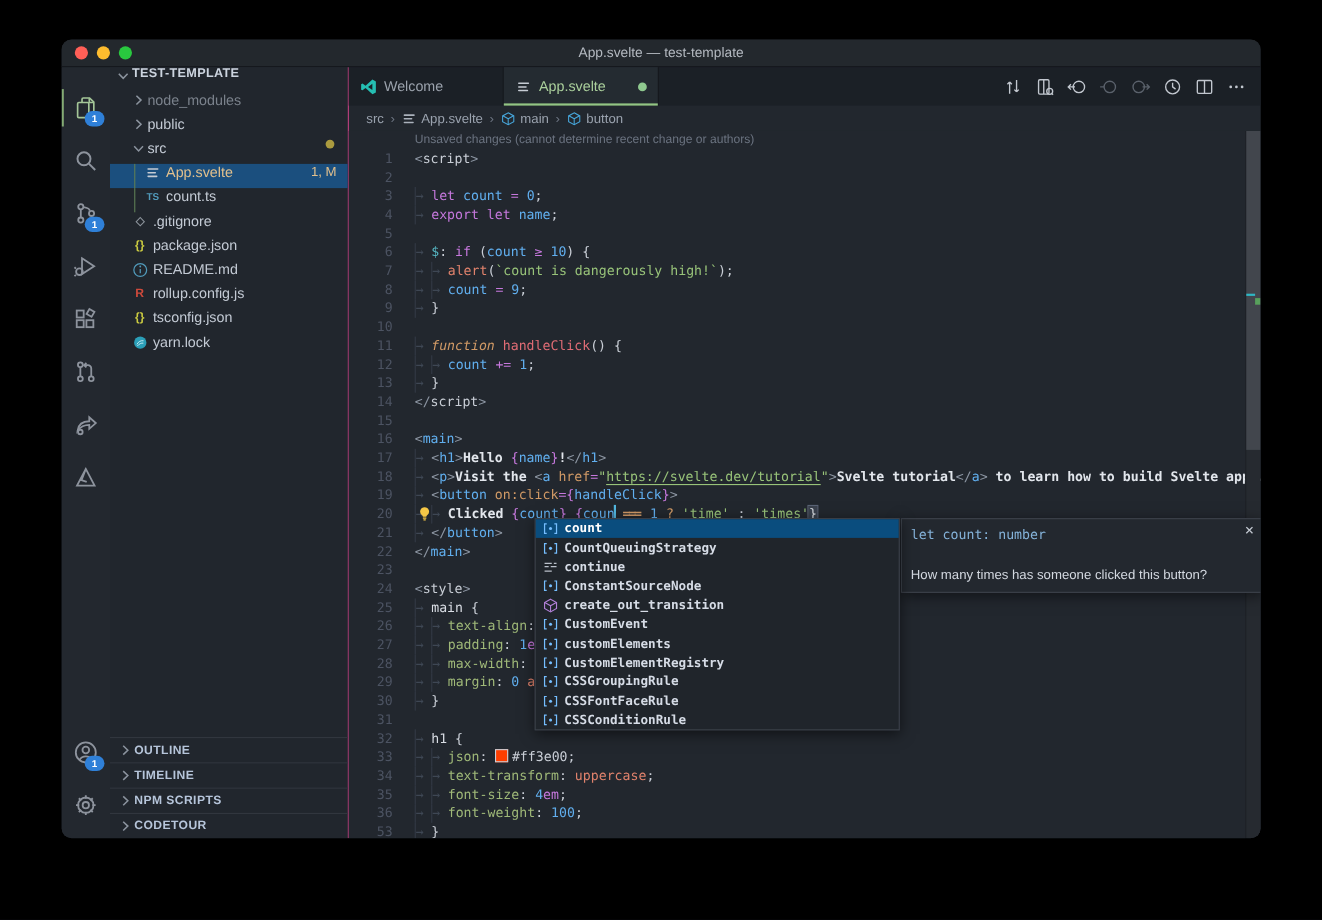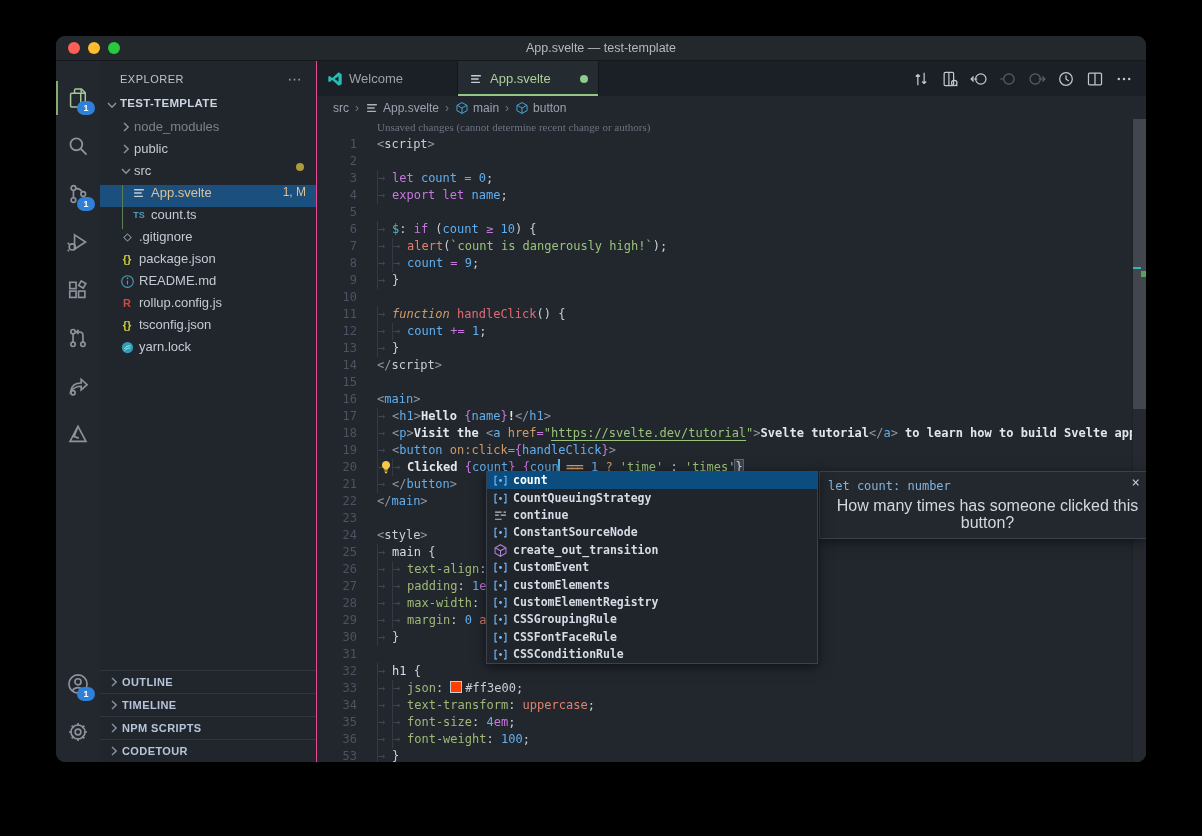--- a/index.html
+++ b/index.html
@@ -60,21 +60,21 @@
   .bc-sep{color:#6e7683;margin:0 1px;}
   .bc-item{display:flex;align-items:center;gap:4px;cursor:pointer;}
   .bc-icn{display:flex;align-items:center;color:#47a7dc;}
   .bc-icn.gray{color:#aab1bb;}
   
   .editor{flex:1;position:relative;overflow:hidden;background:#22272e;
     font-family:"DejaVu Sans Mono",monospace;font-size:12px;line-height:17px;}
   .cl{display:flex;height:17px;position:relative;white-space:pre;}
   .ln{width:40px;text-align:right;color:#4c5362;flex:none;user-select:none;}
   .ct{padding-left:20px;white-space:pre;}
-  .cl.blame .ct{color:#6b7380;font-family:Liberation Serif, serif;font-size:11px;}
+  .cl.blame .ct{color:#6b7380;font-family:Liberation Sans, sans-serif;font-size:11px;}
   .tab-ind{display:inline-block;width:14px;border-left:1px solid #333a45;color:#3e4754;}
   .bulb{position:absolute;left:62px;top:1px;width:14px;height:14px;z-index:2;cursor:pointer;}
   
   .tk-pl{color:#c9ced6}.tk-txt{color:#e2e6ec;font-weight:bold}.tk-cm{color:#7d8590}
   .tk-kw{color:#c678dd}.tk-kw2{color:#d19a66;font-style:italic}.tk-fn{color:#e06c75}
   .tk-fnb{color:#e0826c}.tk-vr{color:#61afef}.tk-num{color:#61afef}.tk-op{color:#c678dd}
   .tk-gold{color:#d19a66}.tk-lig{color:#d19a66;font-weight:bold;letter-spacing:-2px;margin-right:2px;}
   .tk-str{color:#98c379}.tk-lnk{color:#98c379;text-decoration:underline;text-underline-offset:3px;}
   .tk-tagp{color:#8d96a3}.tk-tag{color:#61afef}.tk-attr{color:#d19a66}.tk-br{color:#c678dd}
   .tk-sel{color:#d9dde4}.tk-prop{color:#9fb878}.tk-val{color:#e0826c}.tk-unit{color:#c678dd}
@@ -93,21 +93,21 @@
     border:1px solid #3c424b;box-shadow:0 3px 12px rgba(0,0,0,.55);z-index:5;}
   .sg-row{height:17.4px;display:flex;align-items:center;padding:0 4px;gap:4px;color:#d6dce6;
     font-family:"DejaVu Sans Mono",monospace;font-size:11.5px;font-weight:bold;cursor:pointer;}
   .sg-row.sel{background:#0a4d7e;color:#fff;}
   .sg-icn{width:18px;flex:none;display:flex;align-items:center;justify-content:center;}
   
   .docs{position:absolute;left:502px;top:352px;width:311px;height:54px;background:#23282f;
     border:1px solid #3c424b;box-shadow:0 3px 12px rgba(0,0,0,.5);z-index:4;padding:6px 8px;}
   .docs-sig{font-family:"DejaVu Sans Mono",monospace;font-size:12px;color:#85b3da;}
   .docs-close{position:absolute;top:2px;right:7px;color:#c3c9d2;font-size:14px;cursor:pointer;}
-  .docs-body{position:absolute;left:8px;bottom:7px;font-size:16px;color:#d3d8e0;font-family:"Liberation Sans",sans-serif;text-align:center;}
+  .docs-body{position:absolute;left:8px;bottom:7px;font-size:12px;color:#d3d8e0;font-family:"Liberation Sans",sans-serif;}
   svg{display:block}
 </style>
 </head>
 <body>
 
 <div class="window">
   <div class="titlebar">
     <div class="tl-group">
       <span class="tl red"></span>
       <span class="tl yellow"></span>
@@ -223,24 +223,20 @@
               <g fill="none" stroke="currentColor" stroke-width="1.2">
                 <circle cx="8" cy="8" r="2.1"></circle>
                 <circle cx="8" cy="8" r="5.1"></circle>
                 <path d="M8 1.5v2.2M8 12.3v2.2M1.5 8h2.2M12.3 8h2.2M3.4 3.4 5 5M11 11l1.6 1.6M12.6 3.4 11 5M5 11l-1.6 1.6"></path>
               </g>
             </svg>
           </span>
         </div>
       </div>
     <div class="sidebar">
-      <div class="sb-header">
-        <span>EXPLORER</span>
-        <span class="sb-more">⋯</span>
-      </div>
       <div id="tree">
           <div class="row root" style="padding-left: 4px;">
             <span class="chev">
               <svg viewBox="0 0 16 16" width="16" height="16">
                 <path fill="none" stroke="currentColor" stroke-width="1.4" d="m4 6 4 4.2L12 6"></path>
               </svg>
             </span>
             <span class="lbl">TEST-TEMPLATE</span>
           </div>
           <div class="row dim" style="padding-left: 18px;">

